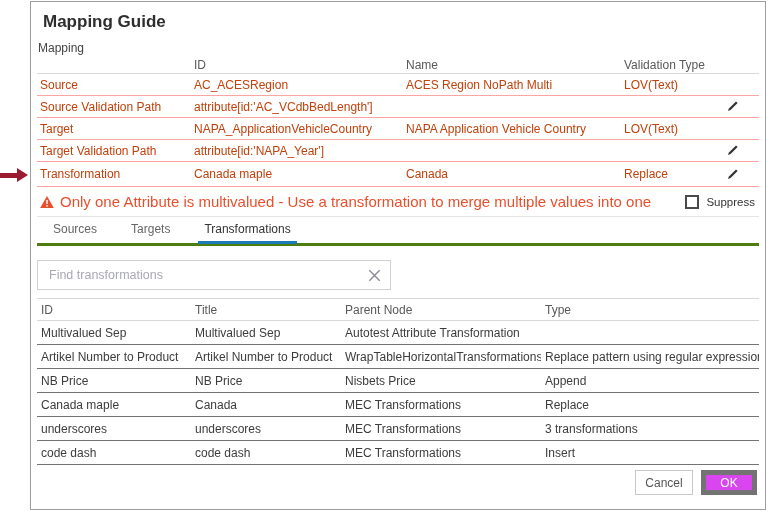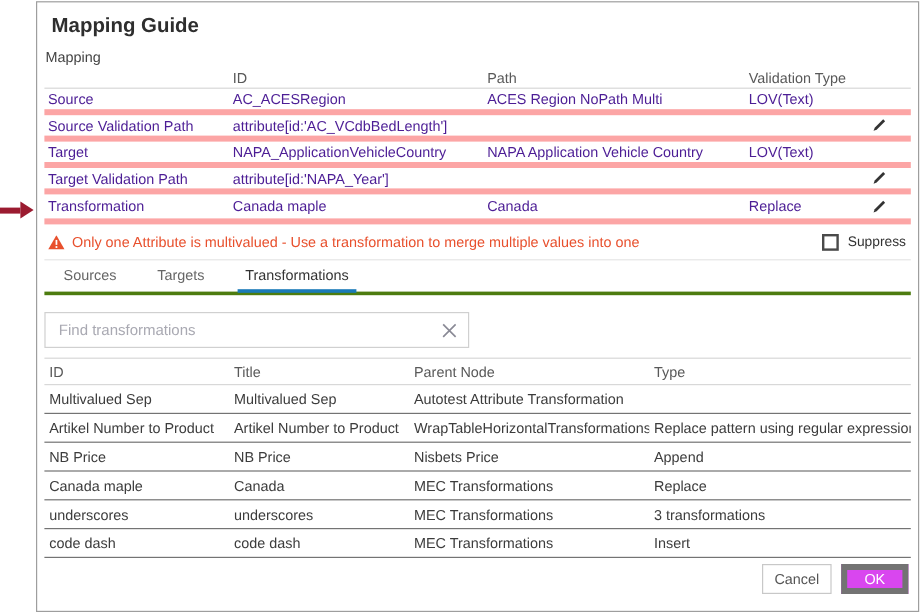--- a/index.html
+++ b/index.html
@@ -14,35 +14,35 @@
   }
   .content { padding:0 6px; }
   .dlg-title {
     margin:9px 0 0 6px; font-size:17px; font-weight:600; color:#2e2e2e; line-height:22px;
   }
   .section-label { margin:8px 0 2px 1px; font-size:12px; color:#444; line-height:14px; }
 
   
   .map-row {
     display:grid; grid-template-columns:154px 212px 218px 105px 1fr;
-    align-items:center; height:22px; border-bottom:5px solid #fca5a5;
-    font-size:12px; color:#4c1d95;
+    align-items:center; height:22px; border-bottom:1px solid #fca5a5;
+    font-size:12px; color:#c2410c;
   }
   .map-row.header { height:17px; color:#595959; border-bottom:1px solid #d8d8d8; }
   .map-row.tall { height:25px; }
   .map-cell { padding-left:3px; white-space:nowrap; overflow:hidden; }
   .edit-cell { justify-self:end; padding-right:22px; display:flex; align-items:center; cursor:pointer; }
 
   
   .warnrow {
     display:flex; align-items:center; justify-content:space-between;
     height:30px; border-bottom:1px solid #e5e5e5;
   }
   .warn-left { display:flex; align-items:center; gap:6px; padding-left:3px; }
-  .warn-text { font-size:12px; color:#e8502d; }
+  .warn-text { font-size:15px; color:#e8502d; }
   .suppress { display:flex; align-items:center; gap:7px; padding-right:4px; }
   .checkbox { width:14px; height:14px; border:2px solid #4a4a4a; background:#fff; cursor:pointer; }
   .suppress-label { font-size:11.5px; color:#333; }
 
   
   .tabs {
     display:flex; gap:22px; padding-left:10px; height:29px; align-items:stretch;
     border-bottom:3px solid #4d7c0f;
   }
   .tab {
@@ -98,21 +98,21 @@
 <div class="dialog">
   <div class="content">
 
     <div class="dlg-title">Mapping Guide</div>
     <div class="section-label">Mapping</div>
 
     <div>
       <div class="map-row header">
         <div class="map-cell"></div>
         <div class="map-cell">ID</div>
-        <div class="map-cell">Path</div>
+        <div class="map-cell">Name</div>
         <div class="map-cell">Validation Type</div>
         <div></div>
       </div>
 
       <div class="map-row">
         <div class="map-cell">Source</div>
         <div class="map-cell">AC_ACESRegion</div>
         <div class="map-cell">ACES Region NoPath Multi</div>
         <div class="map-cell">LOV(Text)</div>
         <div></div>

